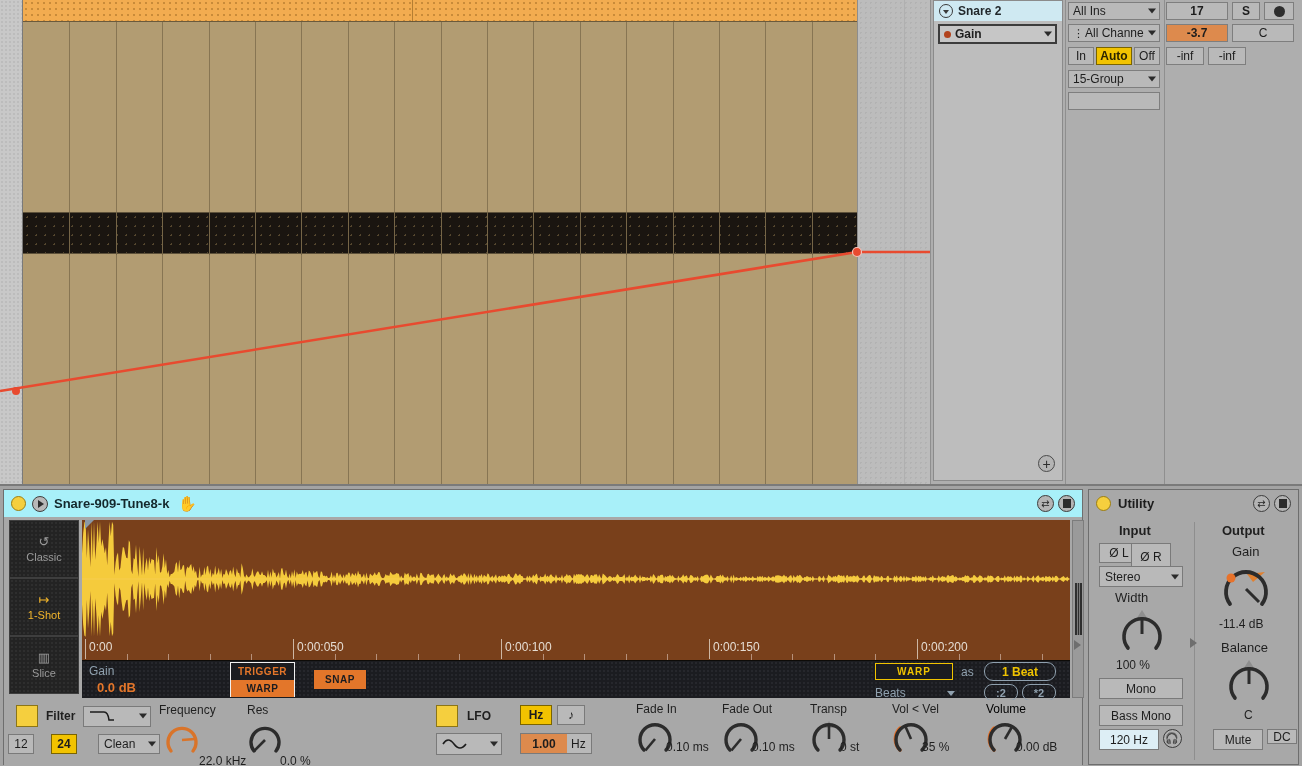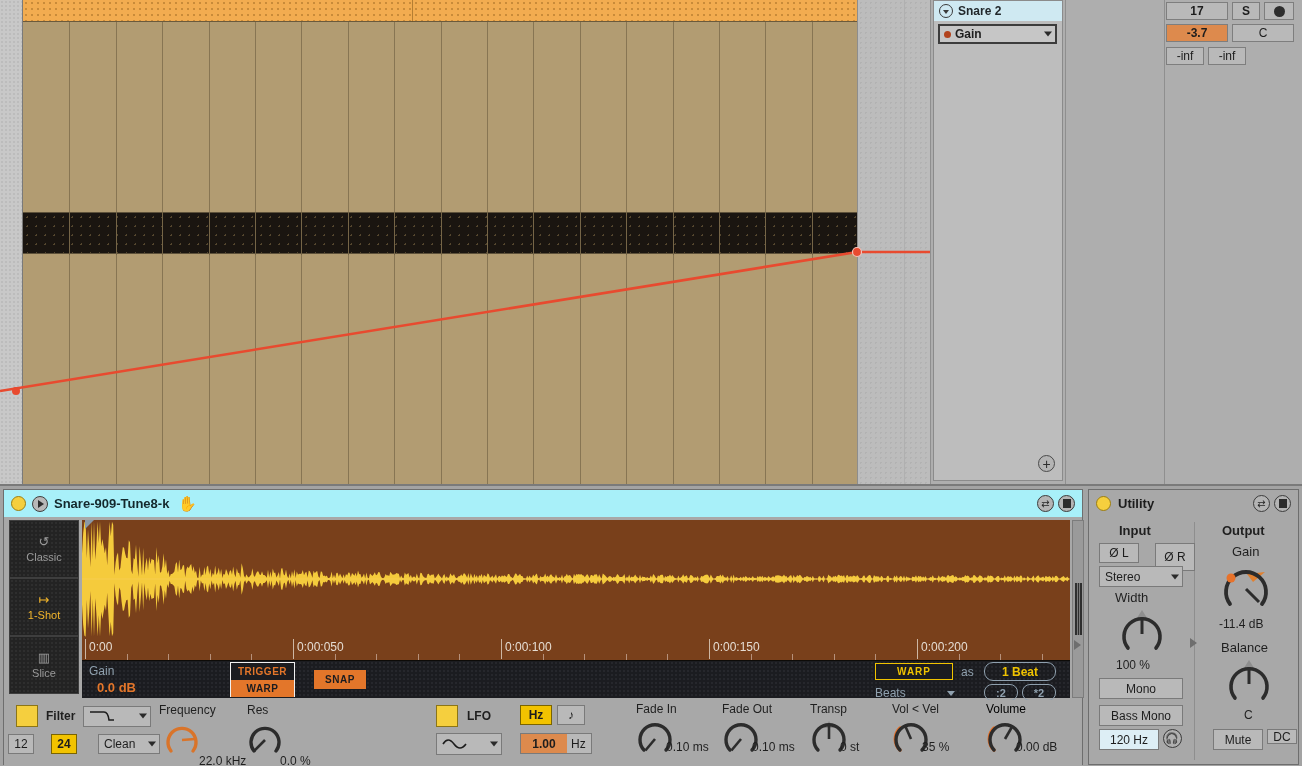--- a/index.html
+++ b/index.html
@@ -421,20 +421,41 @@
         <span>Snare 2</span>
       </div>
       <div class="device-slot">
         <span class="dot-led"></span>
         <span>Gain</span>
         <span class="dd-arrow"></span>
       </div>
       <div class="plus-btn">+</div>
     </div>
 
+    <div class="track-col-b">
+      <div class="ctl" style="left:0;top:2px;width:92px;height:18px;">
+        <span class="lbl">All Ins</span>
+        <span class="dd-arrow"></span>
+      </div>
+      <div class="ctl" style="left:0;top:24px;width:92px;height:18px;">
+        <span style="padding-left:4px;letter-spacing:-1px;font-size:11px">⋮</span>
+        <span class="lbl" style="padding-left:2px">All Channe</span>
+        <span class="dd-arrow"></span>
+      </div>
+      <div class="ctl center" style="left:0;top:47px;width:26px;height:18px;">In</div>
+      <div class="ctl center yellowbox" style="left:28px;top:47px;width:36px;height:18px;">Auto</div>
+      <div class="ctl center" style="left:66px;top:47px;width:26px;height:18px;">Off</div>
+      <div class="ctl" style="left:0;top:70px;width:92px;height:18px;">
+        <span class="lbl">15-Group</span>
+        <span class="dd-arrow"></span>
+      </div>
+      <div class="ctl" style="left:0;top:92px;width:92px;height:18px;">
+        <span class="lbl"></span>
+      </div>
+    </div>
 
     <div class="track-col-c">
       <div class="ctl center bold" style="left:0;top:2px;width:62px;height:18px;">17</div>
       <div class="ctl center bold" style="left:66px;top:2px;width:28px;height:18px;">S</div>
       <div class="ctl center" style="left:98px;top:2px;width:30px;height:18px;">
         <span style="width:11px;height:11px;border-radius:50%;background:#2e2e2e;display:block"></span>
       </div>
       <div class="ctl center bold orangebox" style="left:0;top:24px;width:62px;height:18px;">-3.7</div>
       <div class="ctl center" style="left:66px;top:24px;width:62px;height:18px;">C</div>
       <div class="ctl center" style="left:0;top:47px;width:38px;height:18px;">-inf</div>
@@ -655,21 +676,21 @@
               <i></i>
             </span>
         </span>
       </div>
 
       <div class="util-div"></div>
       <div class="util-arrow"></div>
 
       <div class="col-head" style="left:30px;top:33px">Input</div>
       <div class="tinybox" style="left:10px;top:53px;width:40px;height:20px">Ø L</div>
-      <div class="tinybox" style="left:66px;top:53px;width:40px;height:28px">Ø R</div>
+      <div class="tinybox" style="left:42px;top:53px;width:40px;height:28px">Ø R</div>
       <div class="ddbox" style="position:absolute;left:10px;top:76px;width:84px;height:21px">
         <span>Stereo</span>
         <span class="dd-arrow"></span>
       </div>
       <div class="col-head" style="left:26px;top:100px;font-weight:normal">Width</div>
       <div style="position:absolute;left:27px;top:118px">
         <svg width="52" height="52" viewBox="0 0 52 52">
           <polygon points="26,2 21,10 31,10" fill="#8e8e8e"></polygon>
           <path d="M12 40 A18 18 0 1 1 40 40" fill="none" stroke="#2c2c2c" stroke-width="3.6" stroke-linecap="round"></path>
           <line x1="26" y1="26" x2="26" y2="9" stroke="#2c2c2c" stroke-width="3"></line>

